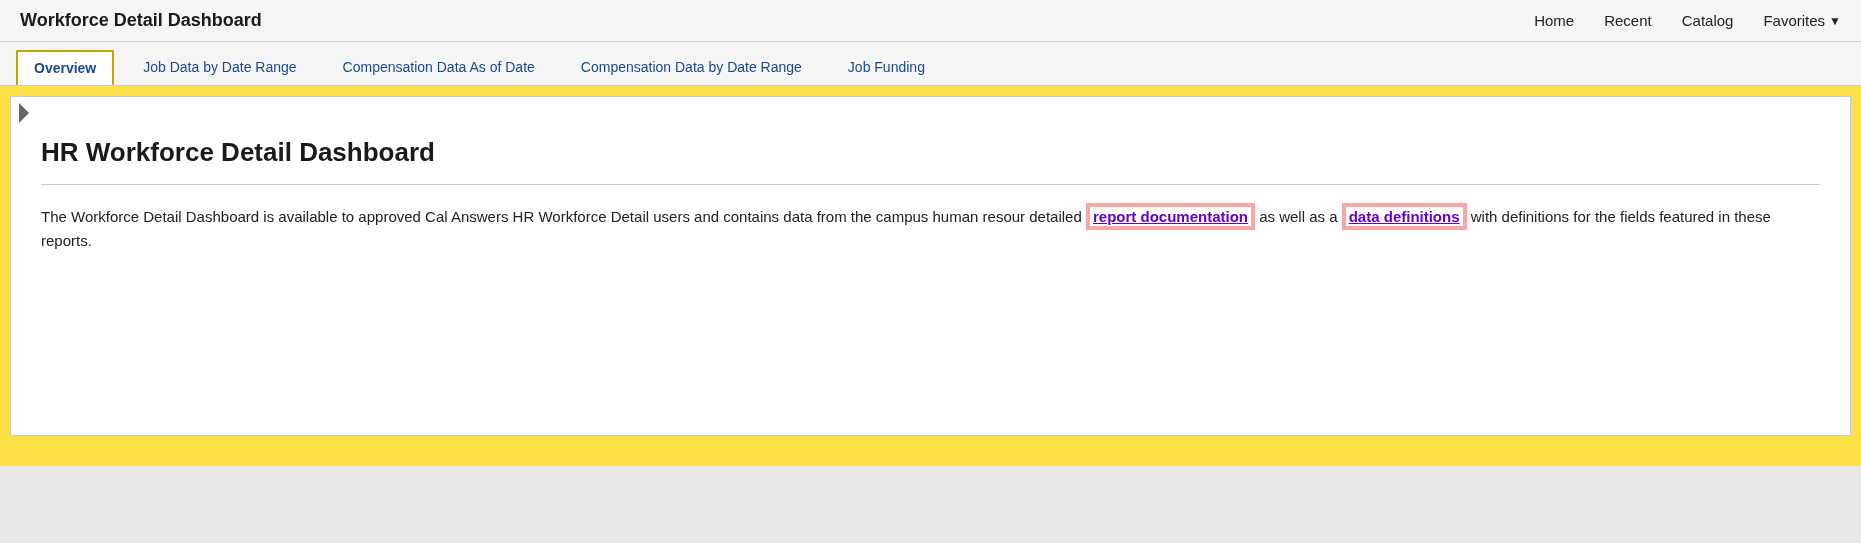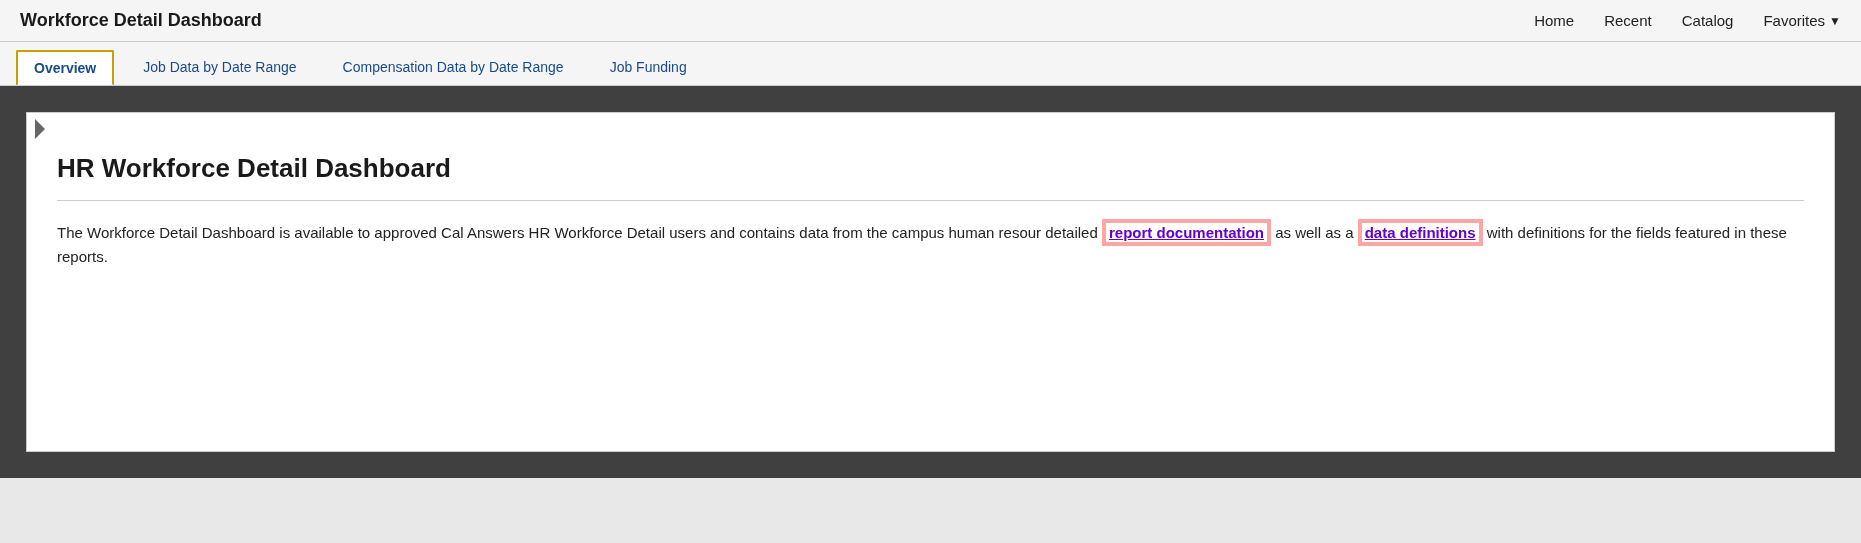--- a/index.html
+++ b/index.html
@@ -81,22 +81,22 @@
       background-color: #ffffff;
       border: 2px solid #c8a000;
       border-bottom: 2px solid #ffffff;
       color: #1a4a8a;
       font-weight: bold;
       border-radius: 2px 2px 0 0;
     }
 
     
     .main-content {
-      background-color: #404040;
-      padding: 26px;
+      background-color: #fde047;
+      padding: 10px;
       min-height: 380px;
     }
 
     .content-panel {
       background-color: #ffffff;
       border: 1px solid #cccccc;
       padding: 20px 30px 30px 30px;
       min-height: 340px;
       position: relative;
     }
@@ -154,20 +154,23 @@
 </div>
 
 <div class="tab-bar">
   <div class="tab-item active">
     <span>Overview</span>
   </div>
   <div class="tab-item">
     <span>Job Data by Date Range</span>
   </div>
   <div class="tab-item">
+    <span>Compensation Data As of Date</span>
+  </div>
+  <div class="tab-item">
     <span>Compensation Data by Date Range</span>
   </div>
   <div class="tab-item">
     <span>Job Funding</span>
   </div>
 </div>
 
 <div class="main-content">
   <div class="content-panel">
     <div class="panel-corner-indicator"></div>

